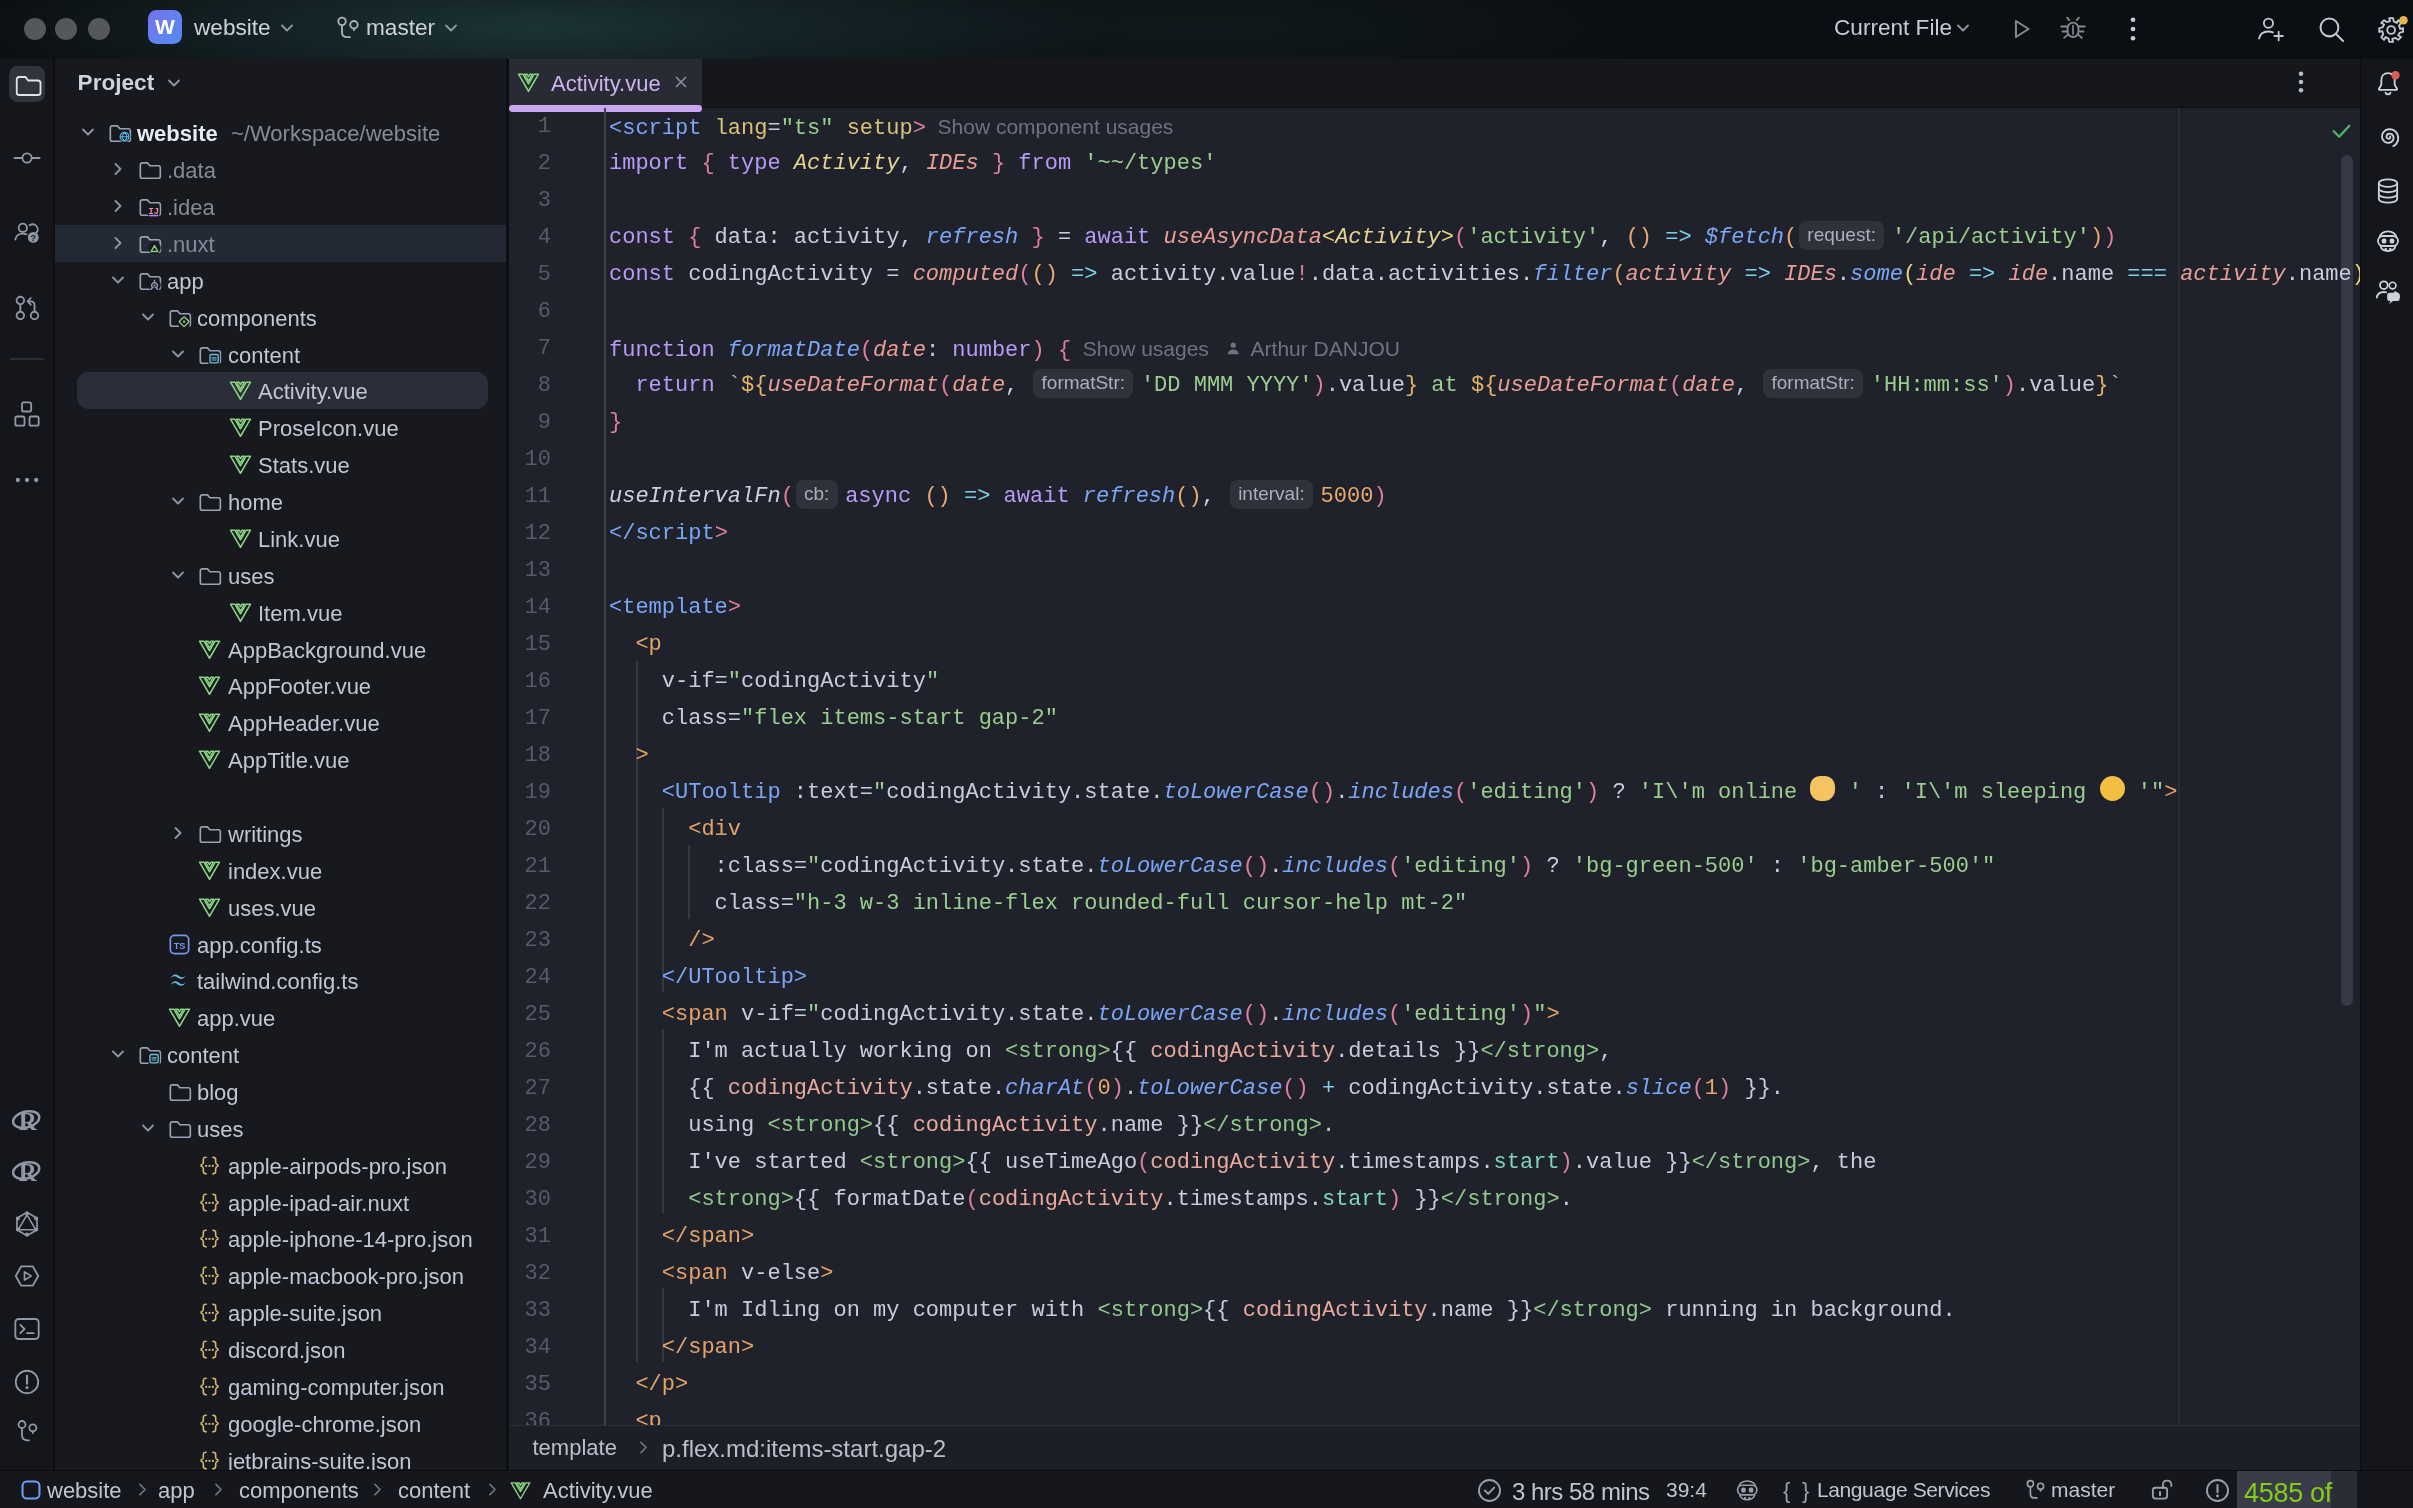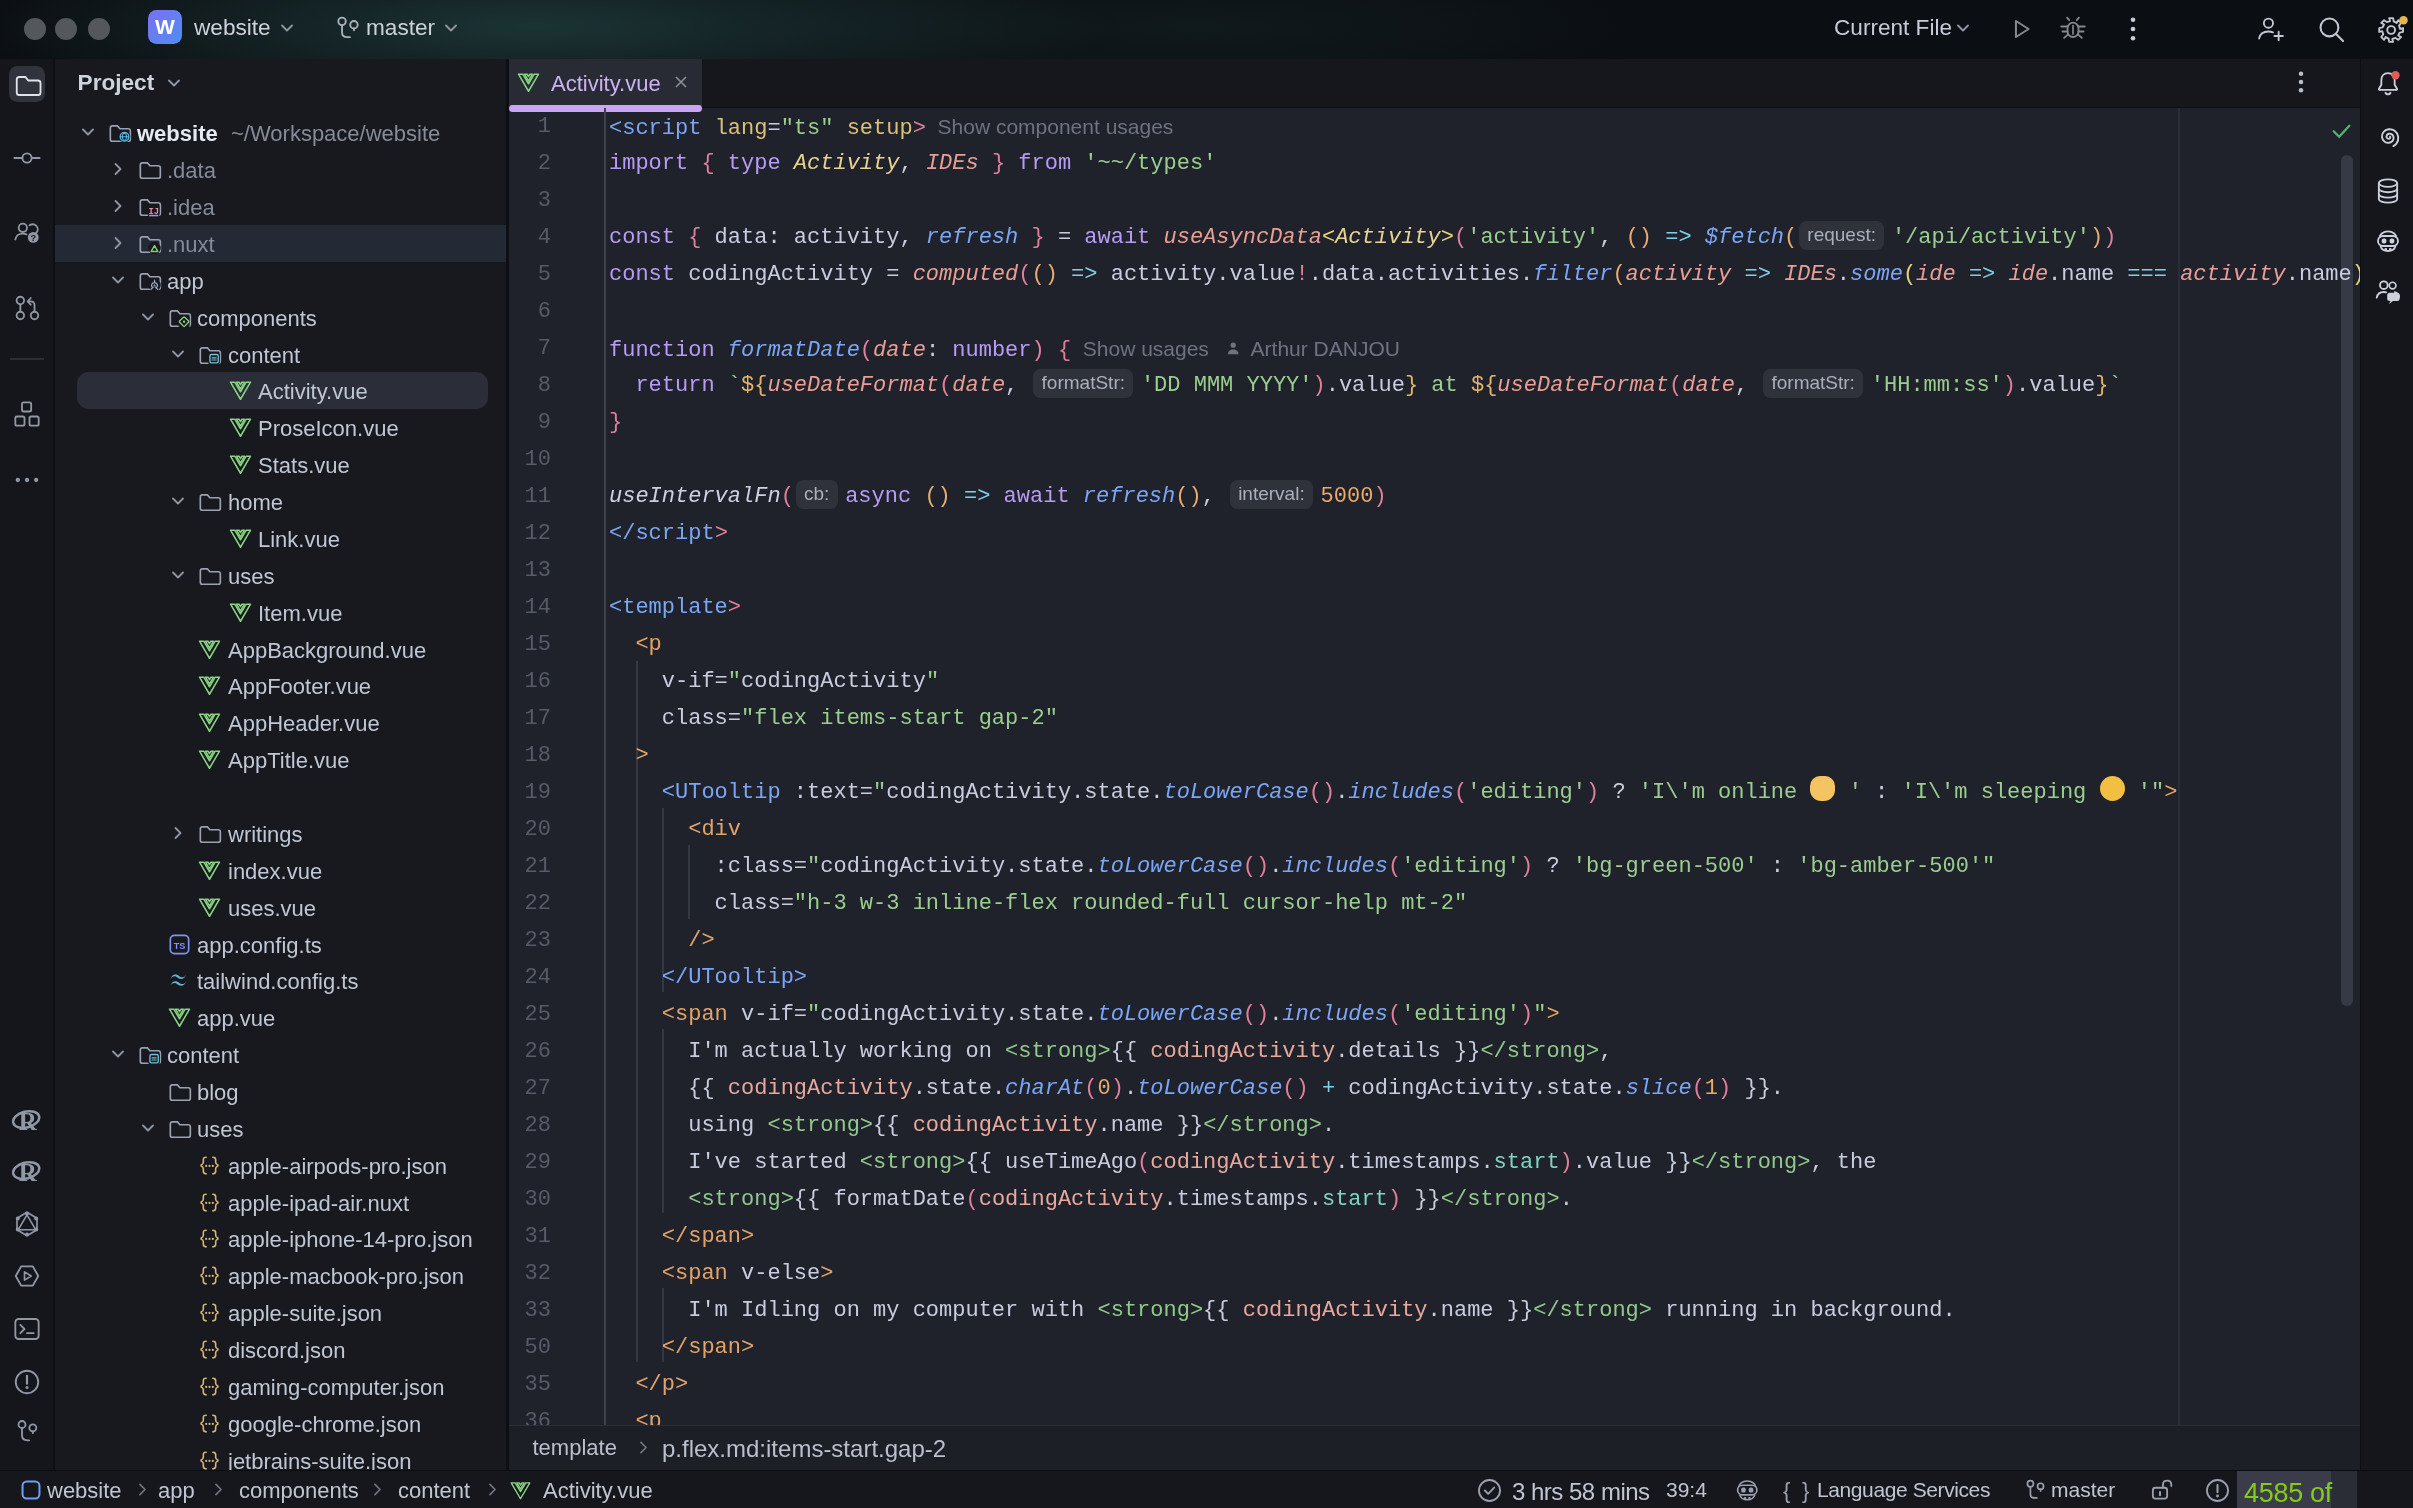--- a/index.html
+++ b/index.html
@@ -549,21 +549,21 @@
 <div class="cl"><span class="ln">24</span><span class="ct"><span style="color:#c7cddf">    </span><span style="color:#7ba6f5">&lt;/UTooltip&gt;</span></span></div>
 <div class="cl"><span class="ln">25</span><span class="ct"><span style="color:#c7cddf">    </span><span style="color:#e2a368">&lt;span</span><span style="color:#c7cddf"> v-if=</span><span style="color:#9ace8e">"</span><span style="color:#c7cddf">codingActivity.state.</span><span style="color:#7ba6f5;font-style:italic">toLowerCase</span><span style="color:#e07f9c">()</span><span style="color:#c7cddf">.</span><span style="color:#7ba6f5;font-style:italic">includes</span><span style="color:#e07f9c">(</span><span style="color:#9ace8e">'editing'</span><span style="color:#e07f9c">)</span><span style="color:#9ace8e">"</span><span style="color:#e2a368">&gt;</span></span></div>
 <div class="cl"><span class="ln">26</span><span class="ct"><span style="color:#c7cddf">      I'm actually working on </span><span style="color:#90c98b">&lt;strong&gt;</span><span style="color:#c7cddf">{{ </span><span style="color:#e8a89b">codingActivity</span><span style="color:#c7cddf">.details }}</span><span style="color:#90c98b">&lt;/strong&gt;</span><span style="color:#c7cddf">,</span></span></div>
 <div class="cl"><span class="ln">27</span><span class="ct"><span style="color:#c7cddf">      {{ </span><span style="color:#e8a89b">codingActivity</span><span style="color:#c7cddf">.state.</span><span style="color:#7ba6f5;font-style:italic">charAt</span><span style="color:#e07f9c">(</span><span style="color:#eaa96d">0</span><span style="color:#e07f9c">)</span><span style="color:#c7cddf">.</span><span style="color:#7ba6f5;font-style:italic">toLowerCase</span><span style="color:#e07f9c">()</span><span style="color:#c7cddf"> </span><span style="color:#7fd0e6">+</span><span style="color:#c7cddf"> codingActivity.state.</span><span style="color:#7ba6f5;font-style:italic">slice</span><span style="color:#e07f9c">(</span><span style="color:#eaa96d">1</span><span style="color:#e07f9c">)</span><span style="color:#c7cddf"> }}.</span></span></div>
 <div class="cl"><span class="ln">28</span><span class="ct"><span style="color:#c7cddf">      using </span><span style="color:#90c98b">&lt;strong&gt;</span><span style="color:#c7cddf">{{ </span><span style="color:#e8a89b">codingActivity</span><span style="color:#c7cddf">.name }}</span><span style="color:#90c98b">&lt;/strong&gt;</span><span style="color:#c7cddf">.</span></span></div>
 <div class="cl"><span class="ln">29</span><span class="ct"><span style="color:#c7cddf">      I've started </span><span style="color:#90c98b">&lt;strong&gt;</span><span style="color:#c7cddf">{{ useTimeAgo</span><span style="color:#e07f9c">(</span><span style="color:#e8a89b">codingActivity</span><span style="color:#c7cddf">.timestamps.</span><span style="color:#7fd4c0">start</span><span style="color:#e07f9c">)</span><span style="color:#c7cddf">.value }}</span><span style="color:#90c98b">&lt;/strong&gt;</span><span style="color:#c7cddf">, the</span></span></div>
 <div class="cl"><span class="ln">30</span><span class="ct"><span style="color:#c7cddf">      </span><span style="color:#90c98b">&lt;strong&gt;</span><span style="color:#c7cddf">{{ formatDate</span><span style="color:#e07f9c">(</span><span style="color:#e8a89b">codingActivity</span><span style="color:#c7cddf">.timestamps.</span><span style="color:#7fd4c0">start</span><span style="color:#e07f9c">)</span><span style="color:#c7cddf"> }}</span><span style="color:#90c98b">&lt;/strong&gt;</span><span style="color:#c7cddf">.</span></span></div>
 <div class="cl"><span class="ln">31</span><span class="ct"><span style="color:#c7cddf">    </span><span style="color:#e2a368">&lt;/span&gt;</span></span></div>
 <div class="cl"><span class="ln">32</span><span class="ct"><span style="color:#c7cddf">    </span><span style="color:#e2a368">&lt;span</span><span style="color:#c7cddf"> v-else</span><span style="color:#e2a368">&gt;</span></span></div>
 <div class="cl"><span class="ln">33</span><span class="ct"><span style="color:#c7cddf">      I'm Idling on my computer with </span><span style="color:#90c98b">&lt;strong&gt;</span><span style="color:#c7cddf">{{ </span><span style="color:#e8a89b">codingActivity</span><span style="color:#c7cddf">.name }}</span><span style="color:#90c98b">&lt;/strong&gt;</span><span style="color:#c7cddf"> running in background.</span></span></div>
-<div class="cl"><span class="ln">50</span><span class="ct"><span style="color:#c7cddf">    </span><span style="color:#e2a368">&lt;/span&gt;</span></span></div>
+<div class="cl"><span class="ln">34</span><span class="ct"><span style="color:#c7cddf">    </span><span style="color:#e2a368">&lt;/span&gt;</span></span></div>
 <div class="cl"><span class="ln">35</span><span class="ct"><span style="color:#c7cddf">  </span><span style="color:#e2a368">&lt;/p&gt;</span></span></div>
 <div class="cl"><span class="ln">36</span><span class="ct"><span style="color:#c7cddf">  </span><span style="color:#e2a368">&lt;p</span></span></div>
 </div>
 <div id="breadcrumb">
       <span style="position:absolute;left:23.5px;top:9.2px;font-size:22px;color:#b9bfcc">template</span>
 <svg style="position:absolute;left:126px;top:12.6px" width="17" height="17" viewBox="0 0 20 20">
         <path d="M7 4l6 6-6 6" stroke="#6f7582" stroke-width="2" fill="none" stroke-linecap="round" stroke-linejoin="round"></path>
       </svg>
 <span style="position:absolute;left:153px;top:9.2px;font-size:24px;color:#b9bfcc">p.flex.md:items-start.gap-2</span>
     </div>

